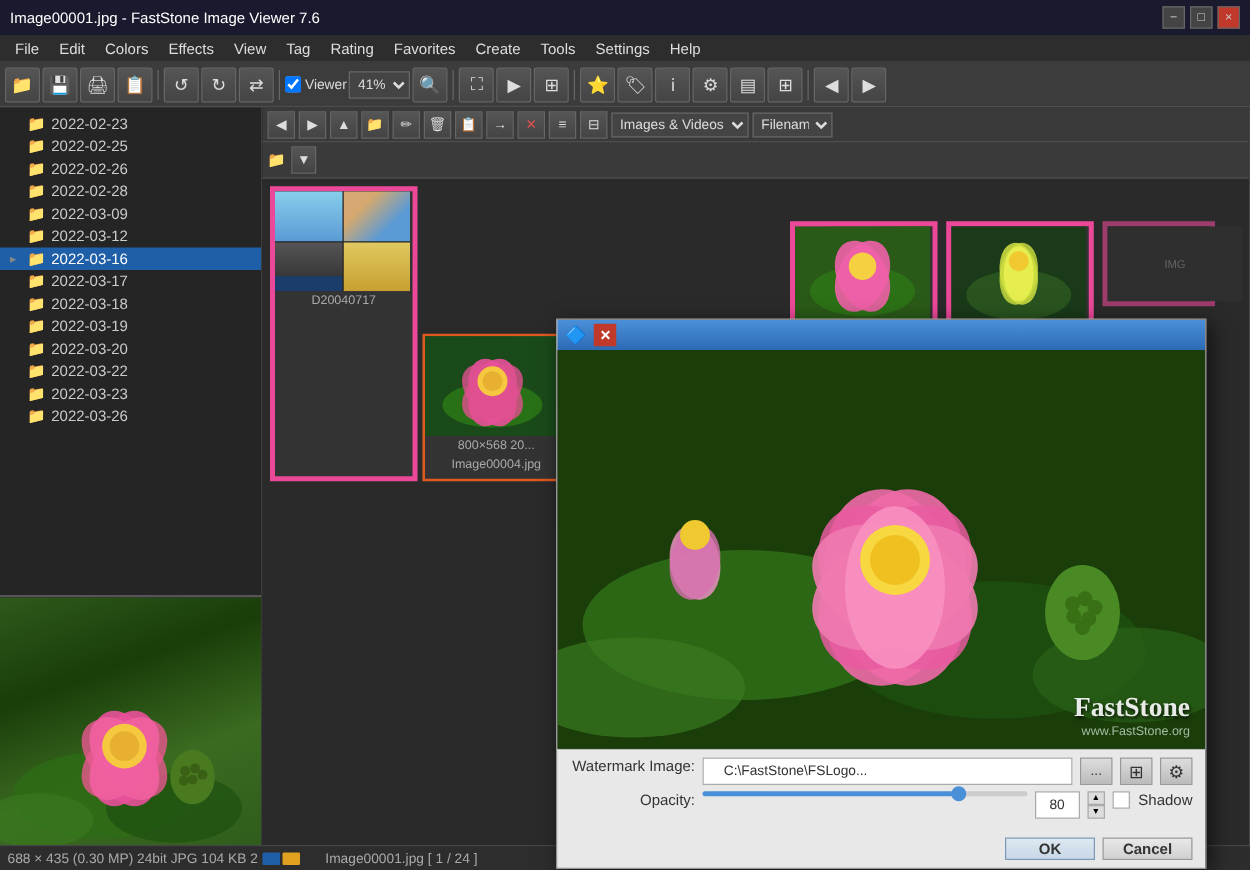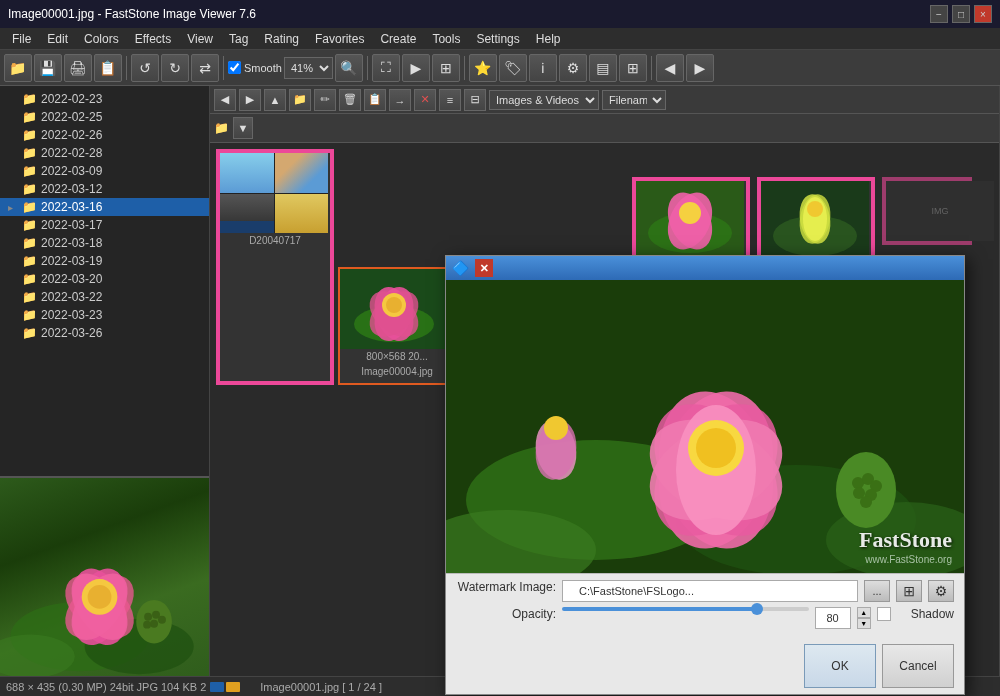--- a/index.html
+++ b/index.html
@@ -386,44 +386,44 @@
     }
     .spin-btn {
       width: 14px; height: 11px;
       background: #ddd;
       border: 1px solid #aaa;
       font-size: 7px;
       display: flex; align-items: center; justify-content: center;
       cursor: pointer;
     }
     .ctrl-checkbox-label {
-      display: flex; align-items: center; gap: 20px;
+      display: flex; align-items: center; gap: 7px;
       color: #333; font-size: 12px;
     }
     .ctrl-checkbox {
       width: 14px; height: 14px;
       background: #fff;
       border: 1px solid #aaa;
     }
     .dialog-btn-row {
       display: flex;
       justify-content: flex-end;
       gap: 6px;
       padding: 4px 10px 6px;
       background: #e8e8e8;
     }
     .dialog-btn {
-      width: 72px; height: 44px;
+      width: 72px; height: 18px;
       background: linear-gradient(to bottom, #e8e8e8, #d0d0d0);
       border: 1px solid #999;
       color: #333;
       font-size: 12px;
       display: flex; align-items: center; justify-content: center;
       cursor: pointer;
-      font-weight: normal;
+      font-weight: bold;
     }
     .dialog-btn.primary {
       background: linear-gradient(to bottom, #dde8f0, #c8d8e8);
       border: 1px solid #7a9ab8;
     }
 
     
     .lotus-svg {
       position: absolute;
       bottom: 0; left: 0; right: 0; top: 0;
@@ -494,21 +494,21 @@
   <div class="tb-btn">💾</div>
   <div class="tb-btn">🖨</div>
   <div class="tb-btn">📋</div>
   <div class="tb-sep"></div>
   <div class="tb-btn">↺</div>
   <div class="tb-btn">↻</div>
   <div class="tb-btn">⇄</div>
   <div class="tb-sep"></div>
   <div class="tb-check">
     <input type="checkbox" checked="" style="margin: 0px;">
-    <span>Smooth</span>
+    <span>Viewer</span>
   </div>
   <select class="tb-select">
     <option>41%</option>
   </select>
   <div class="tb-btn">🔍</div>
   <div class="tb-sep"></div>
   <div class="tb-btn">⛶</div>
   <div class="tb-btn">▶</div>
   <div class="tb-btn">⊞</div>
   <div class="tb-sep"></div>

